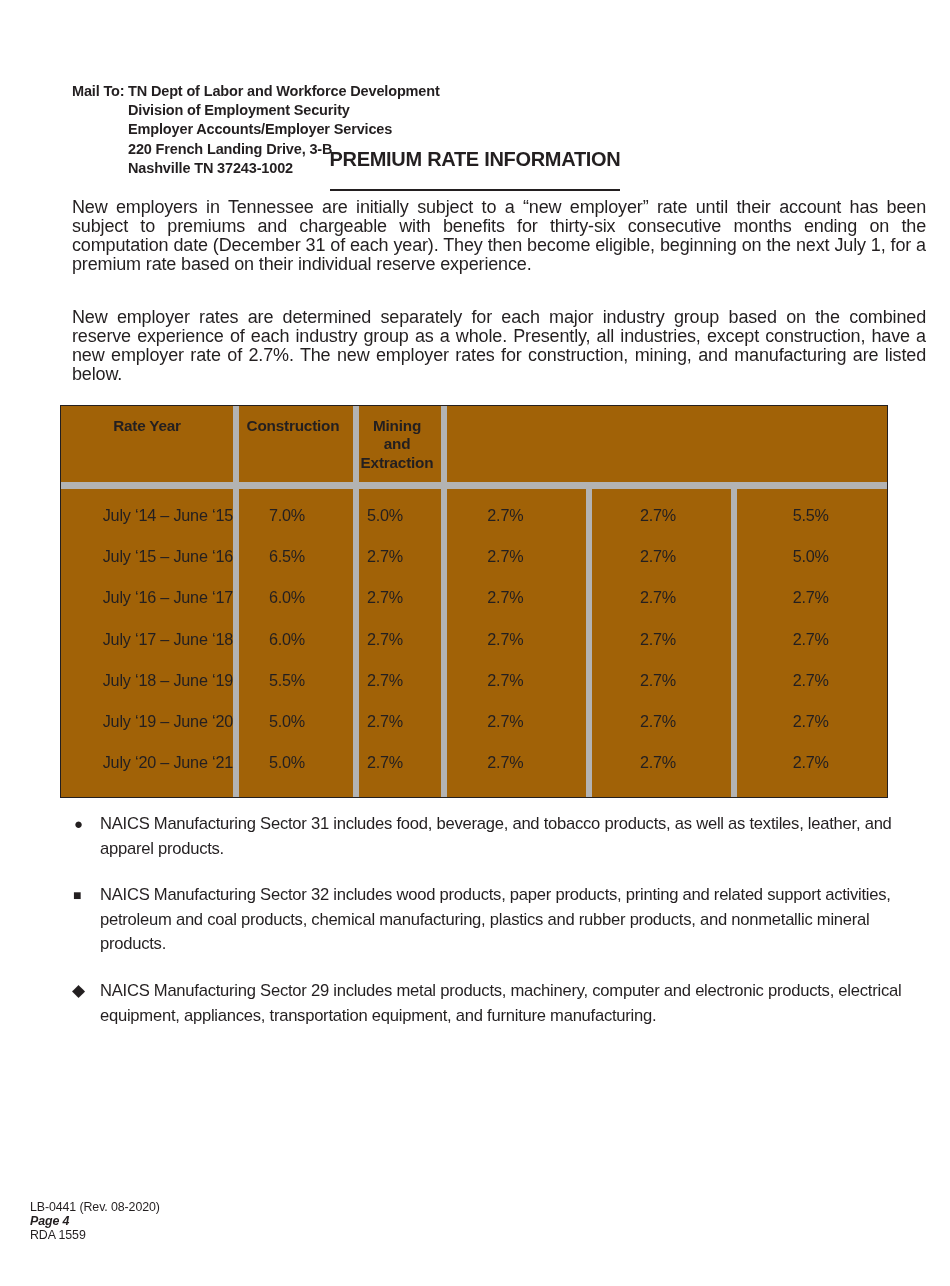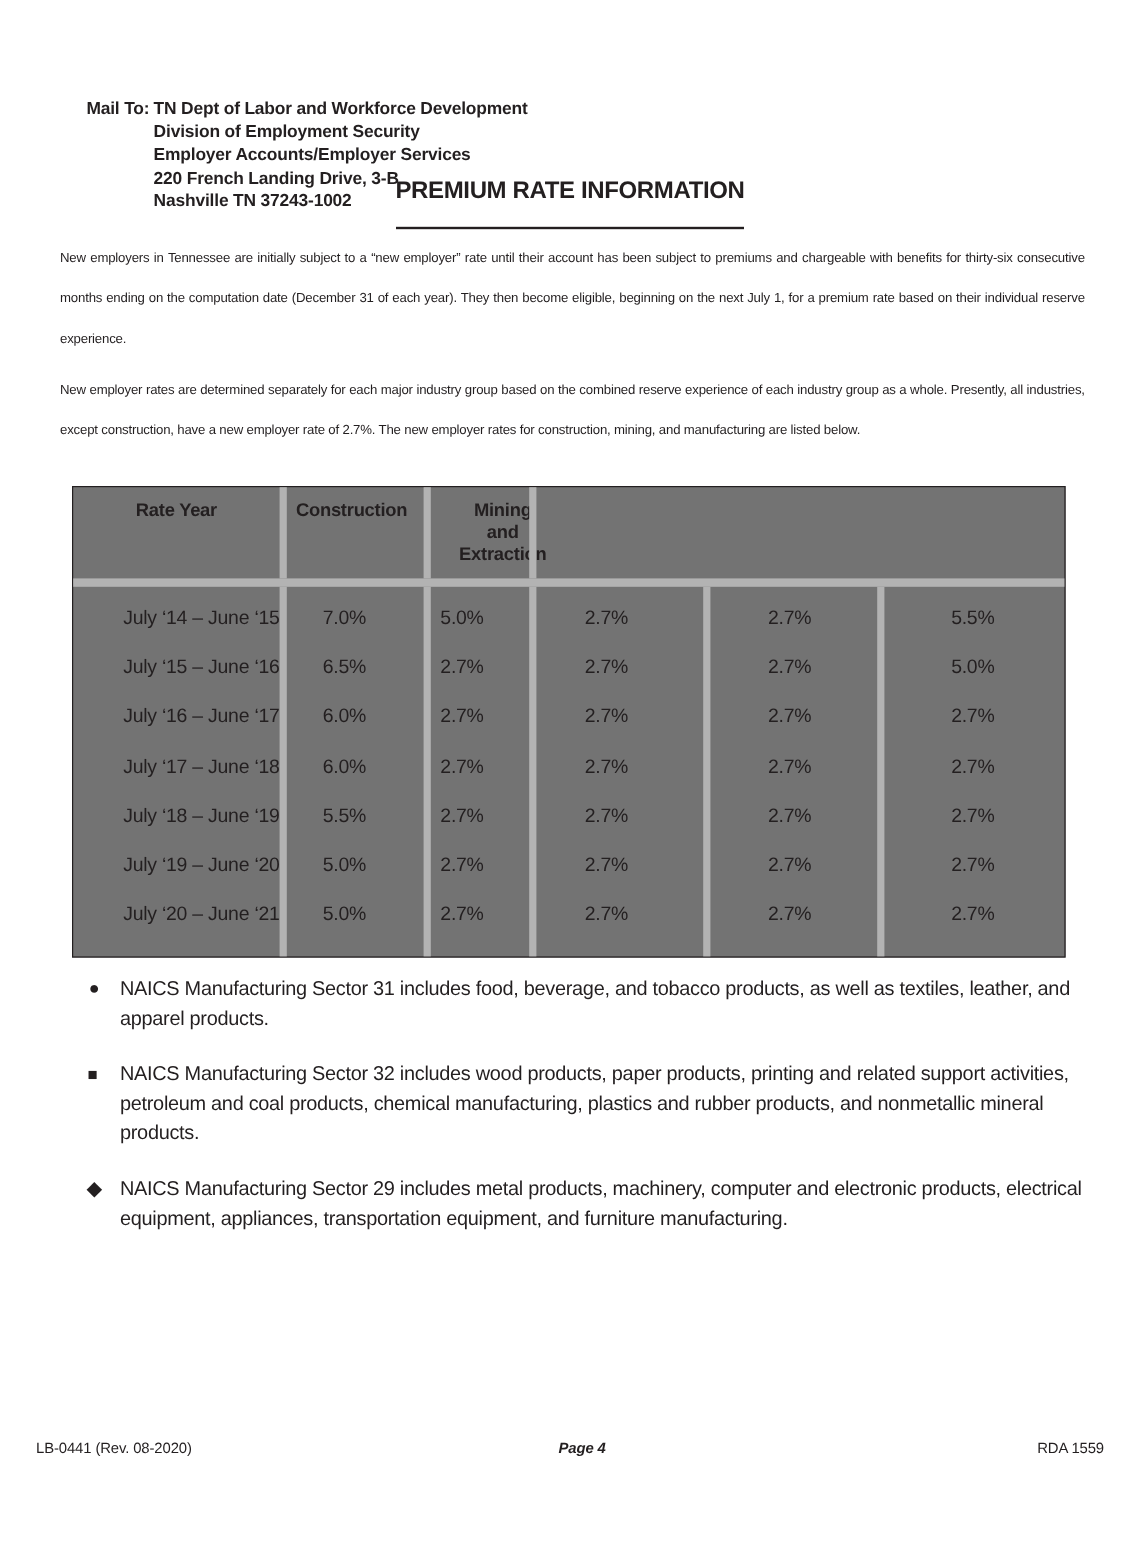--- a/index.html
+++ b/index.html
@@ -51,60 +51,60 @@
     letter-spacing: -0.3px;
   }
   .title span {
     border-bottom: 2.2px solid #231f20;
     padding-bottom: 19px;
   }
 
   
   .para {
     position: absolute;
-    left: 50px;
+    left: 72px;
     width: 854px;
-    font-size: 11px;
-    line-height: 34px;
+    font-size: 18px;
+    line-height: 19px;
     text-align: justify;
     text-justify: inter-word;
     letter-spacing: -0.15px;
   }
   .para.p1 { top: 198px; }
   .para.p2 { top: 308px; }
 
   
   .rate-table {
     position: absolute;
     left: 60px;
     top: 405px;
     width: 828px;
     border: 1.6px solid #231f20;
     box-sizing: border-box;
-    background: #737373;
+    background: #a16207;
   }
   .thead {
     display: flex;
     position: relative;
     height: 76px;
     box-sizing: border-box;
   }
   .th {
     box-sizing: border-box;
     position: relative;
     font-size: 15.3px;
     font-weight: bold;
     letter-spacing: -0.2px;
     padding-top: 11px;
     text-align: center;
     line-height: 18.4px;
   }
   .th-rate { width: 172px; }
   .th-constr { width: 120px; }
-  .th-mining { width: 88px; margin-left: 22px; }
+  .th-mining { width: 88px; }
   .th-manu {
     flex: 1;
     padding-top: 11px;
   }
   
   .vsep {
     position: absolute;
     top: 0;
     bottom: 0;
     width: 6px;
@@ -202,20 +202,21 @@
   
   .footer {
     position: absolute;
     left: 30px;
     right: 30px;
     top: 1200px;
     font-size: 12.4px;
     letter-spacing: -0.1px;
     display: flex;
     align-items: baseline;
+    flex-direction: column;
   }
   .footer-left { flex: 0 0 auto; }
   .footer-center {
     flex: 1;
     text-align: center;
     font-weight: bold;
     font-style: italic;
     padding-right: 54px;
   }
   .footer-right { flex: 0 0 auto; }

